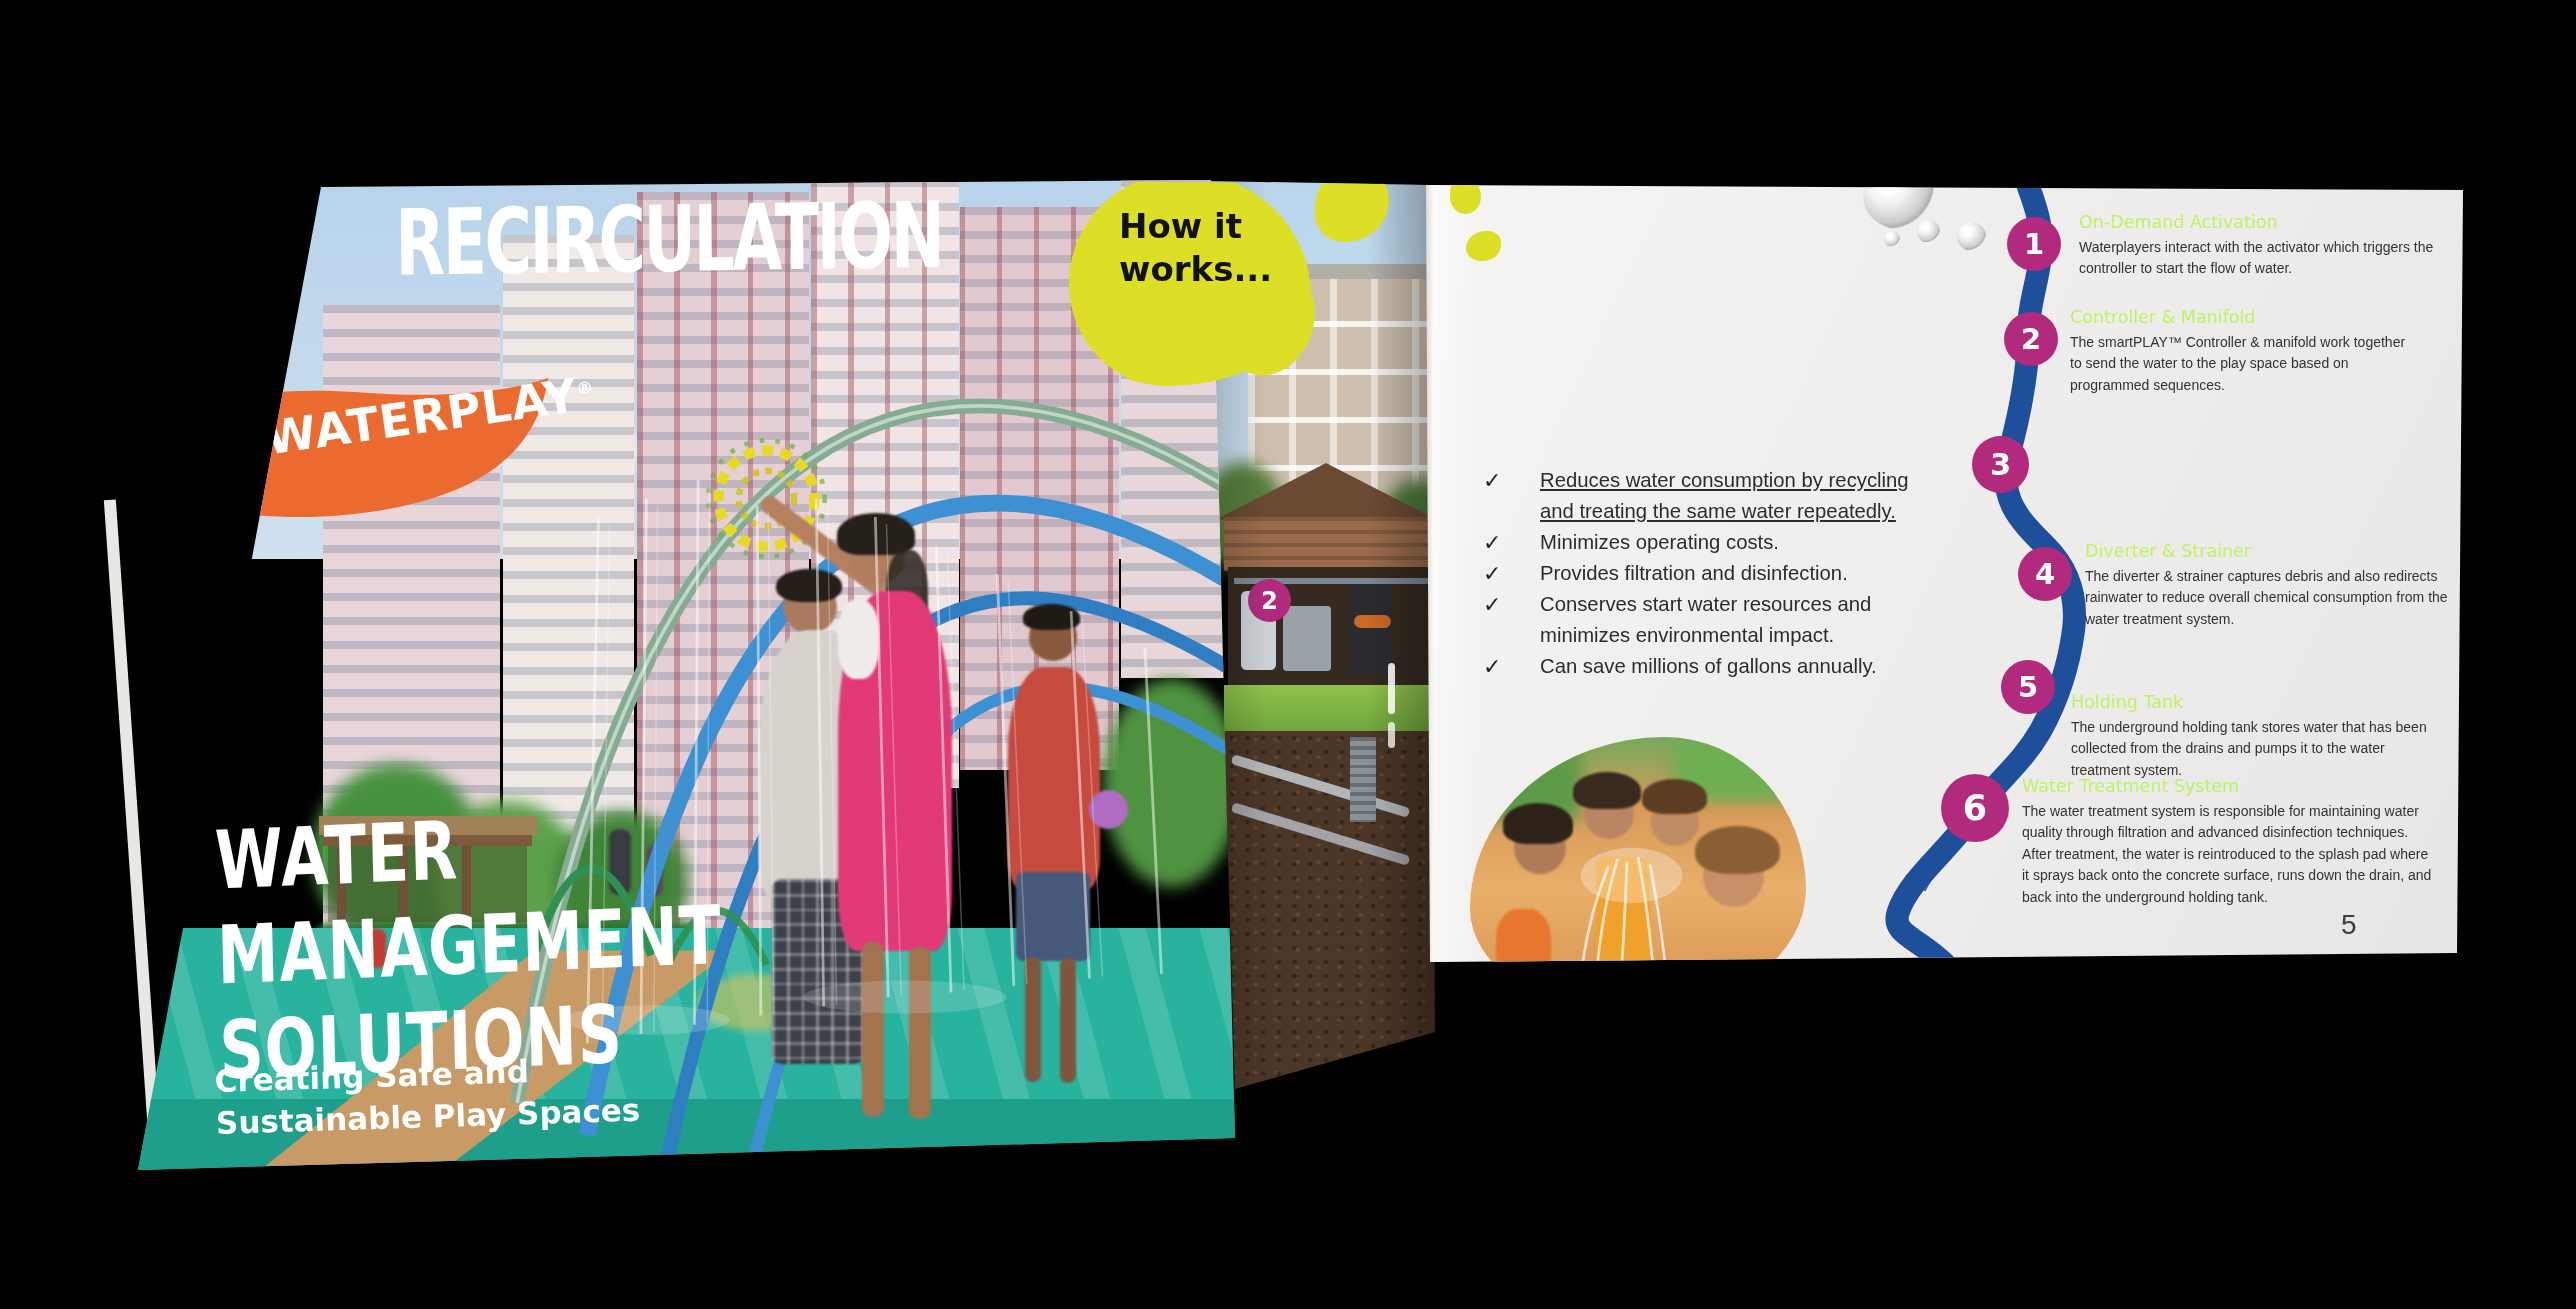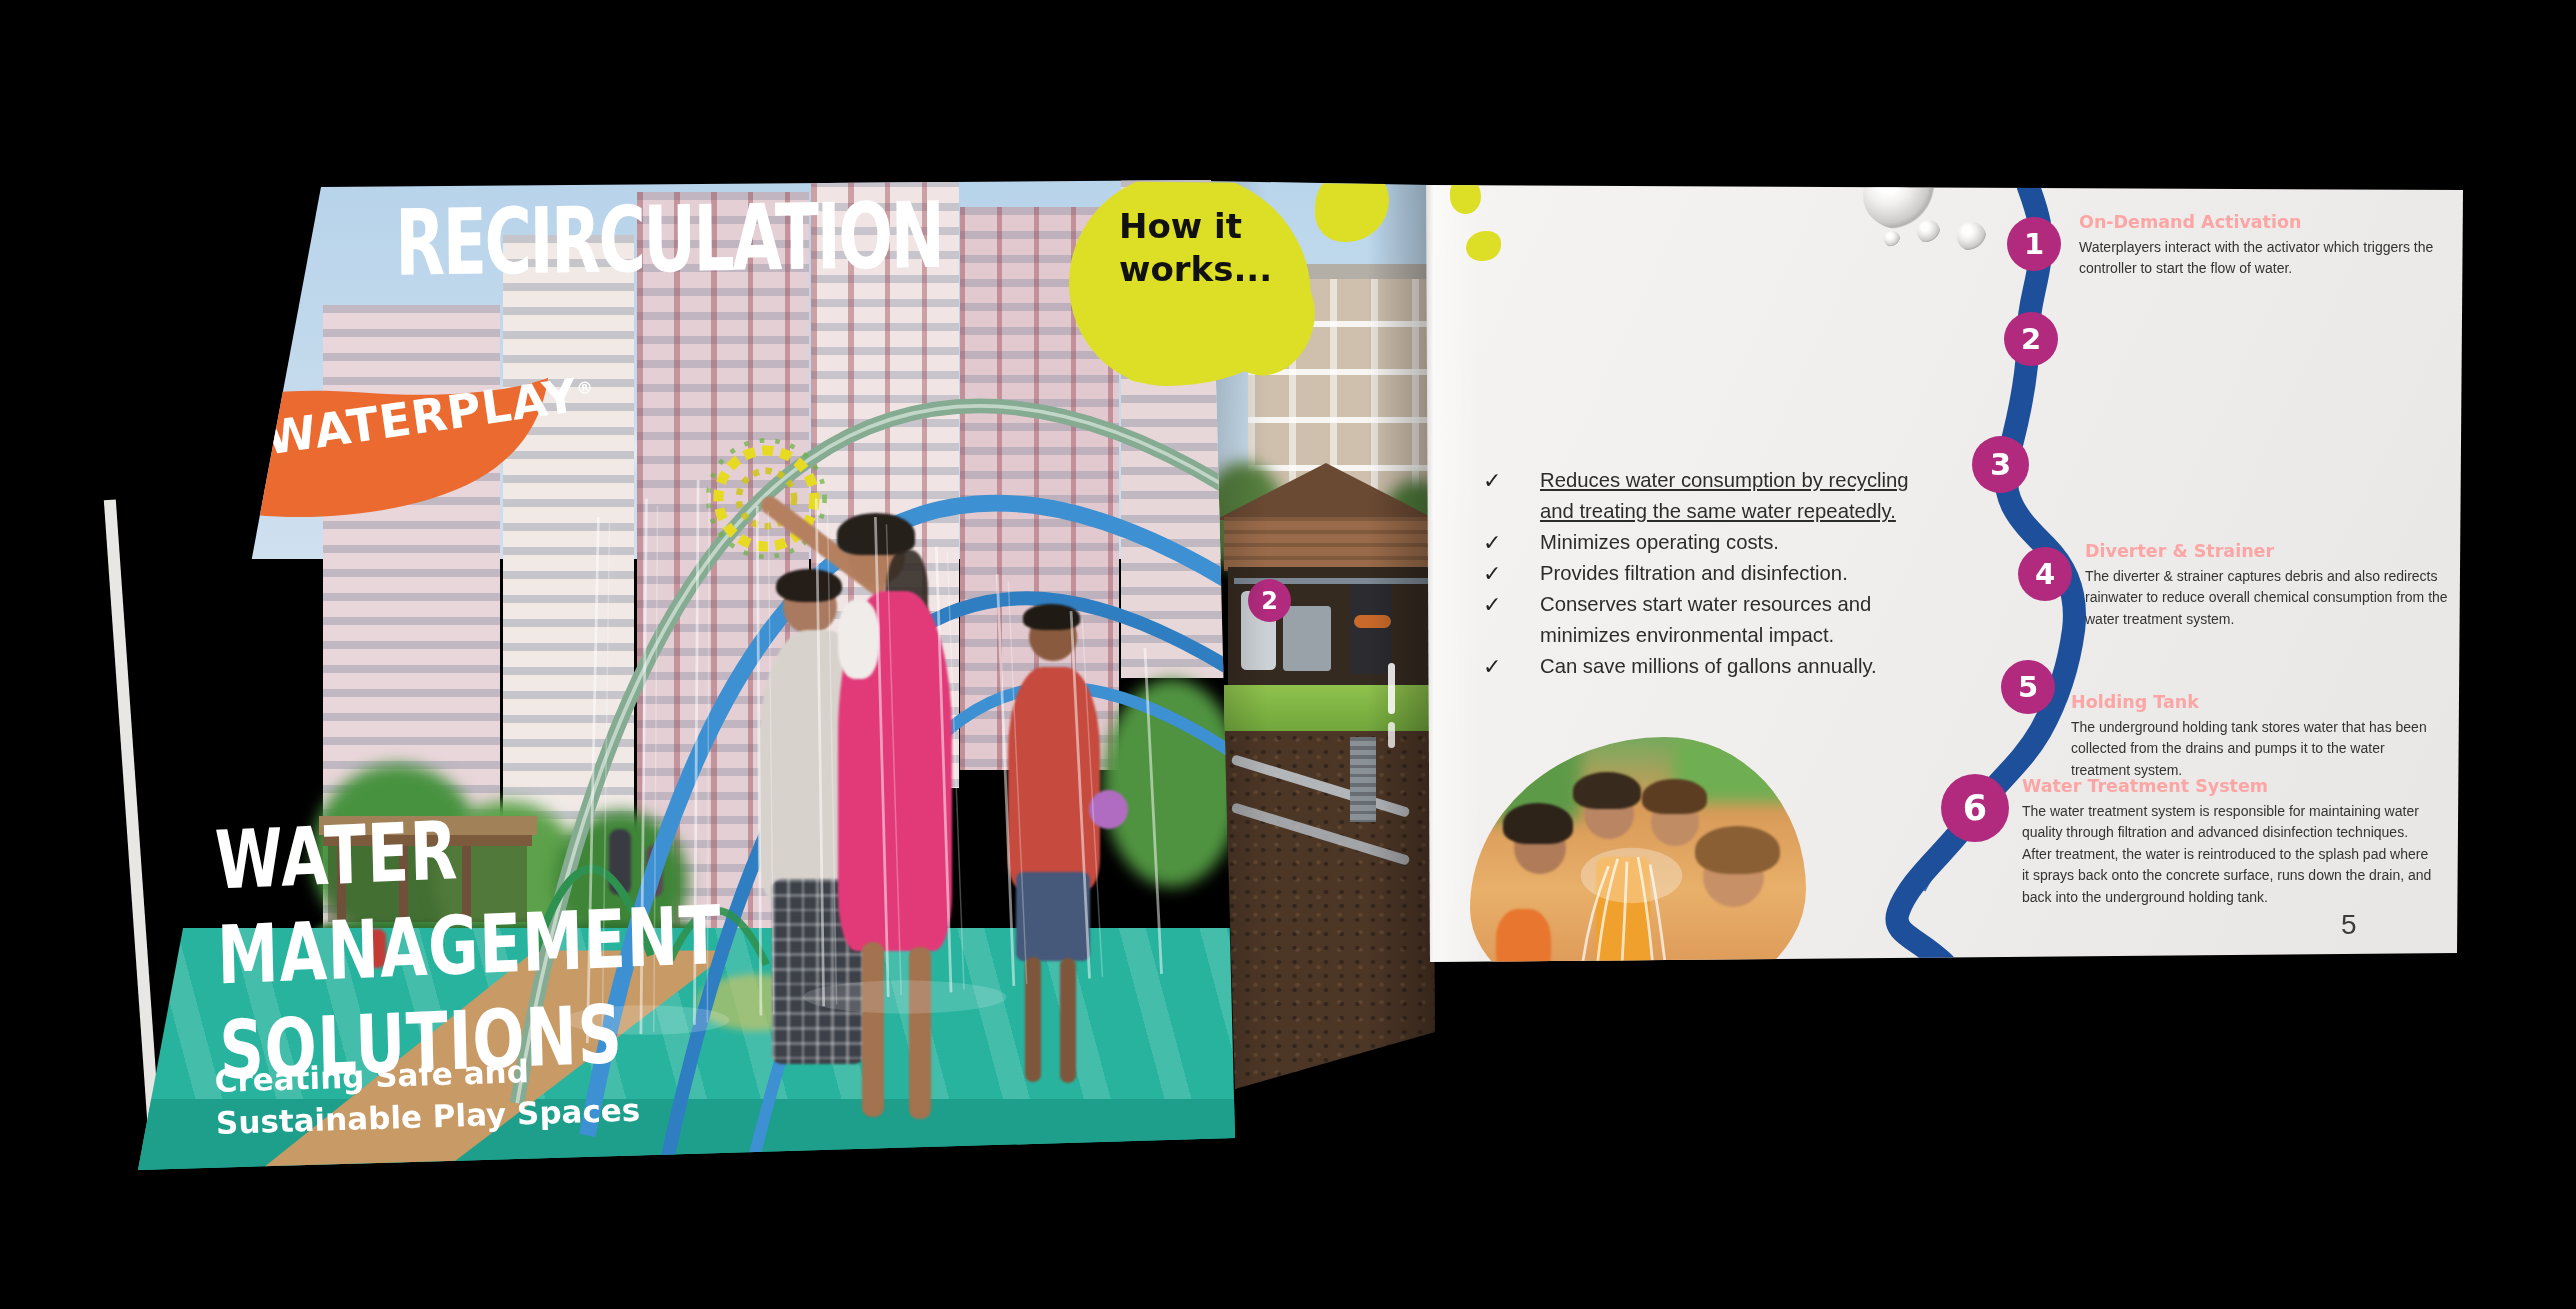--- a/index.html
+++ b/index.html
@@ -22,22 +22,22 @@
          repeating-linear-gradient(180deg,rgba(100,115,140,.28) 0 8.3px,transparent 8.3px 24px);}
   
   .title-cond{color:#fff;font-family:"DejaVu Sans","Liberation Sans",sans-serif;font-weight:800;
               transform-origin:left top;line-height:1;}
   
   .intro{font-size:26px;line-height:43px;color:#2a2a2a;letter-spacing:0.1px;}
   .intro strong{color:#1b57a5;font-weight:800;font-family:"DejaVu Sans","Liberation Sans",sans-serif;}
   .chk-row{display:flex;align-items:flex-start;}
   .chk-glyph{width:57px;flex:0 0 57px;font-size:22px;color:#222;line-height:31px;}
   .chk-text{font-size:20.3px;line-height:31px;color:#2c2c2c;margin:0;}
-  .step-title{font-family:"DejaVu Sans","Liberation Sans",sans-serif;font-weight:700;font-size:17.5px;
-              color:#fca5a5;margin:0 0 4.6px 0;line-height:20.3px;}
+  .step-title{font-family:"DejaVu Sans","Liberation Sans",sans-serif;font-weight:400;font-size:17.5px;
+              color:#bef264;margin:0 0 4.6px 0;line-height:20.3px;}
   .step-body{font-size:14px;line-height:21.5px;color:#333;margin:0;}
   .step-circle{position:absolute;background:#b12a7d;border-radius:50%;display:flex;align-items:center;
                justify-content:center;color:#fff;font-family:"DejaVu Sans",sans-serif;font-weight:800;}
   .droplet{position:absolute;border-radius:50%;
     background:radial-gradient(circle at 35% 30%,rgba(255,255,255,.95) 0 16%,rgba(235,235,235,.15) 34%,
                rgba(150,150,150,.40) 60%,rgba(125,125,125,.55) 68%,transparent 71%);}
   .yblob{position:absolute;background:#dcdf26;}
 </style>
 </head>
 <body>
@@ -295,20 +295,24 @@
         <span>5</span>
       </div>
     <div class="step-circle" style="left:1941px;top:774px;width:68px;height:68px;font-size:35px;">
         <span>6</span>
       </div>
 
     <div class="a" style="left:2079px;top:212px;width:384px;">
       <p class="step-title">On-Demand Activation</p>
       <p class="step-body">Waterplayers interact with the activator which triggers the controller to start the flow of water.</p>
     </div>
+    <div class="a" style="left:2070px;top:307px;width:345px;">
+      <p class="step-title">Controller &amp; Manifold</p>
+      <p class="step-body">The smartPLAY™ Controller &amp; manifold work together to send the water to the play space based on programmed sequences.</p>
+    </div>
     <div class="a" style="left:2085px;top:541px;width:379px;">
       <p class="step-title">Diverter &amp; Strainer</p>
       <p class="step-body">The diverter &amp; strainer captures debris and also redirects rainwater to reduce overall chemical consumption from the water treatment system.</p>
     </div>
     <div class="a" style="left:2071px;top:692px;width:366px;">
       <p class="step-title">Holding Tank</p>
       <p class="step-body">The underground holding tank stores water that has been collected from the drains and pumps it to the water treatment system.</p>
     </div>
     <div class="a" style="left:2022px;top:776px;width:417px;">
       <p class="step-title">Water Treatment System</p>

